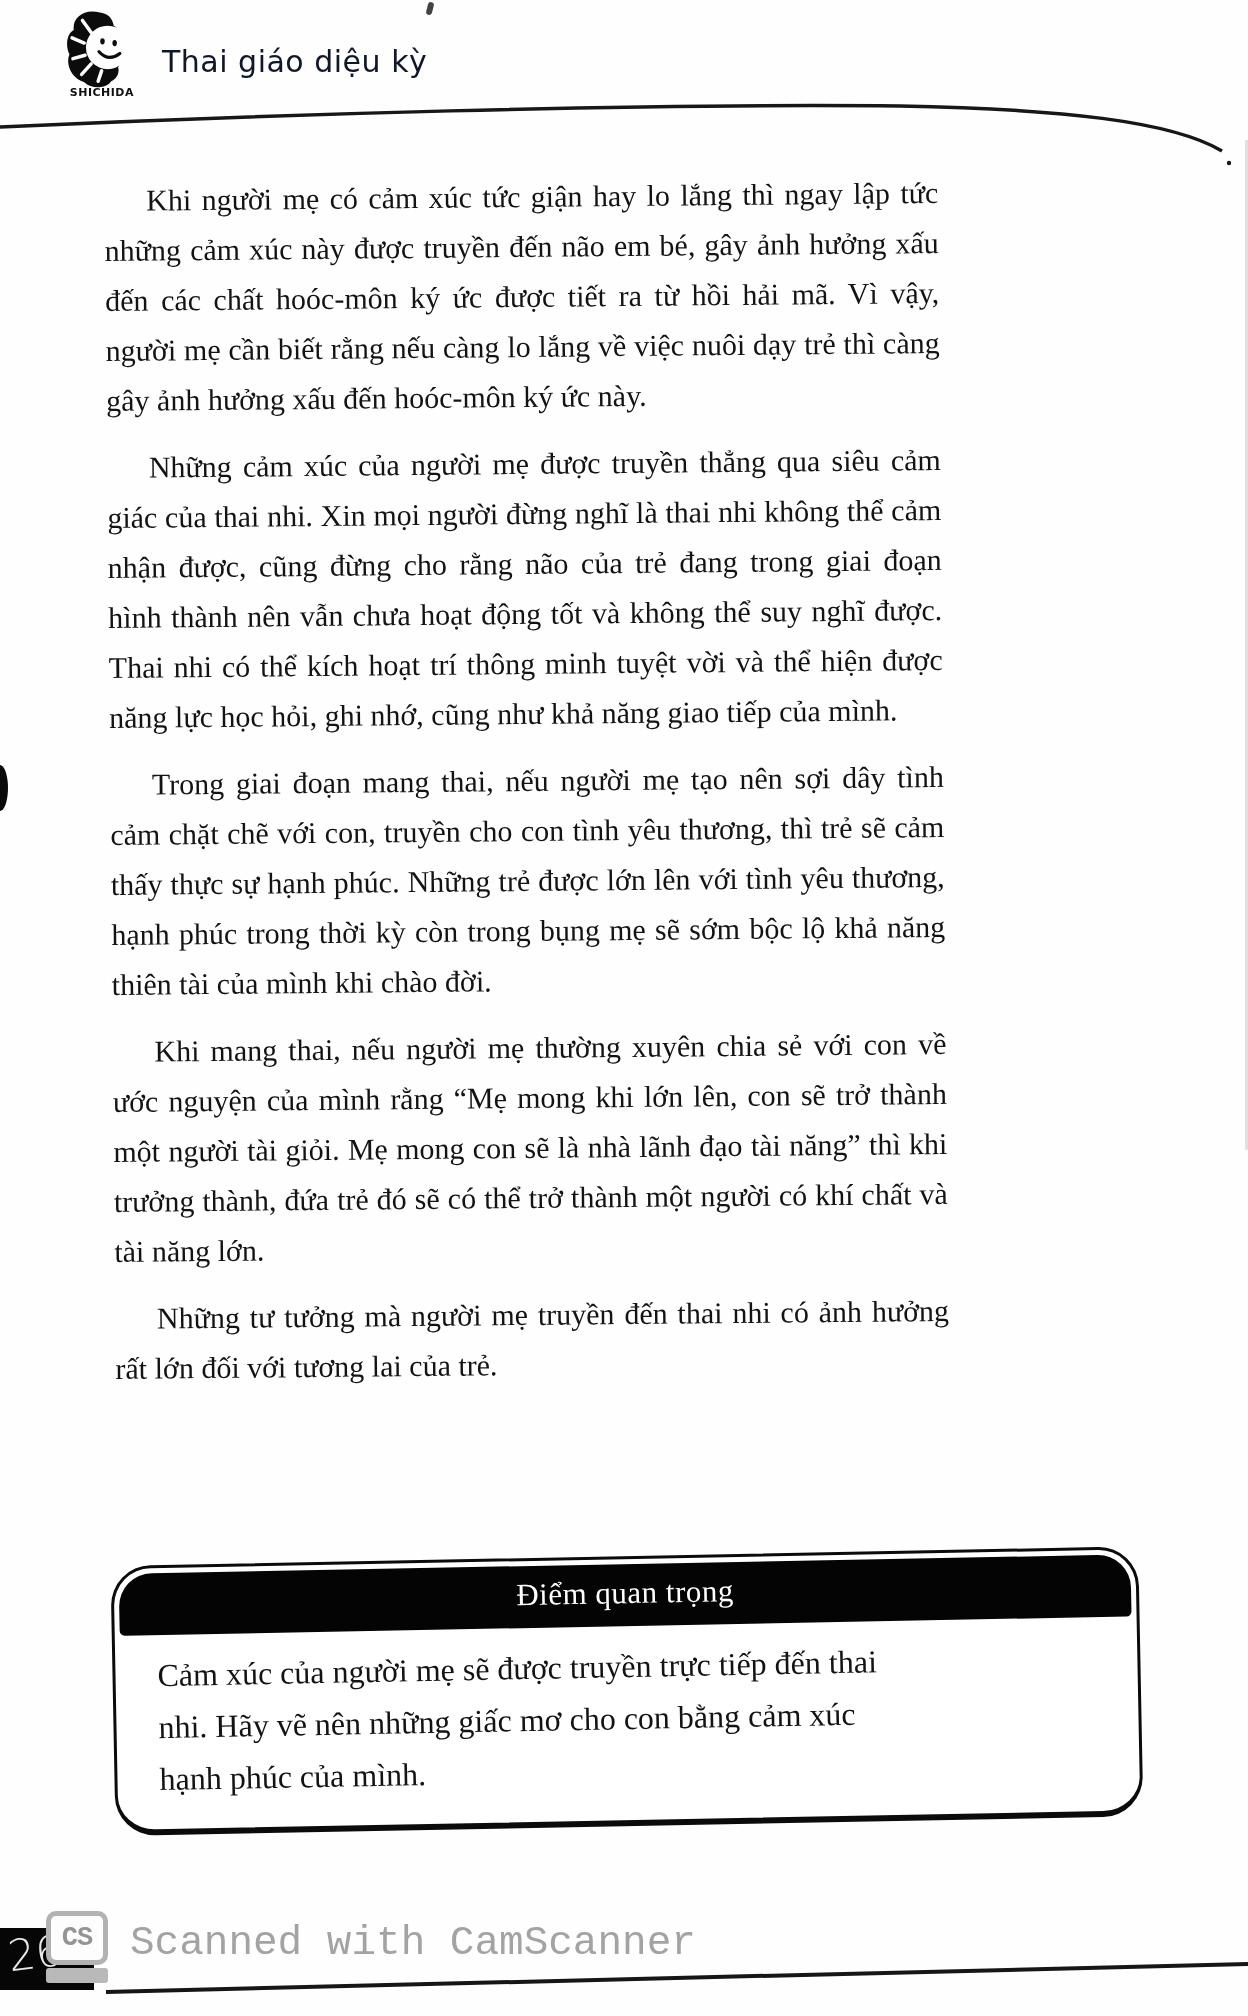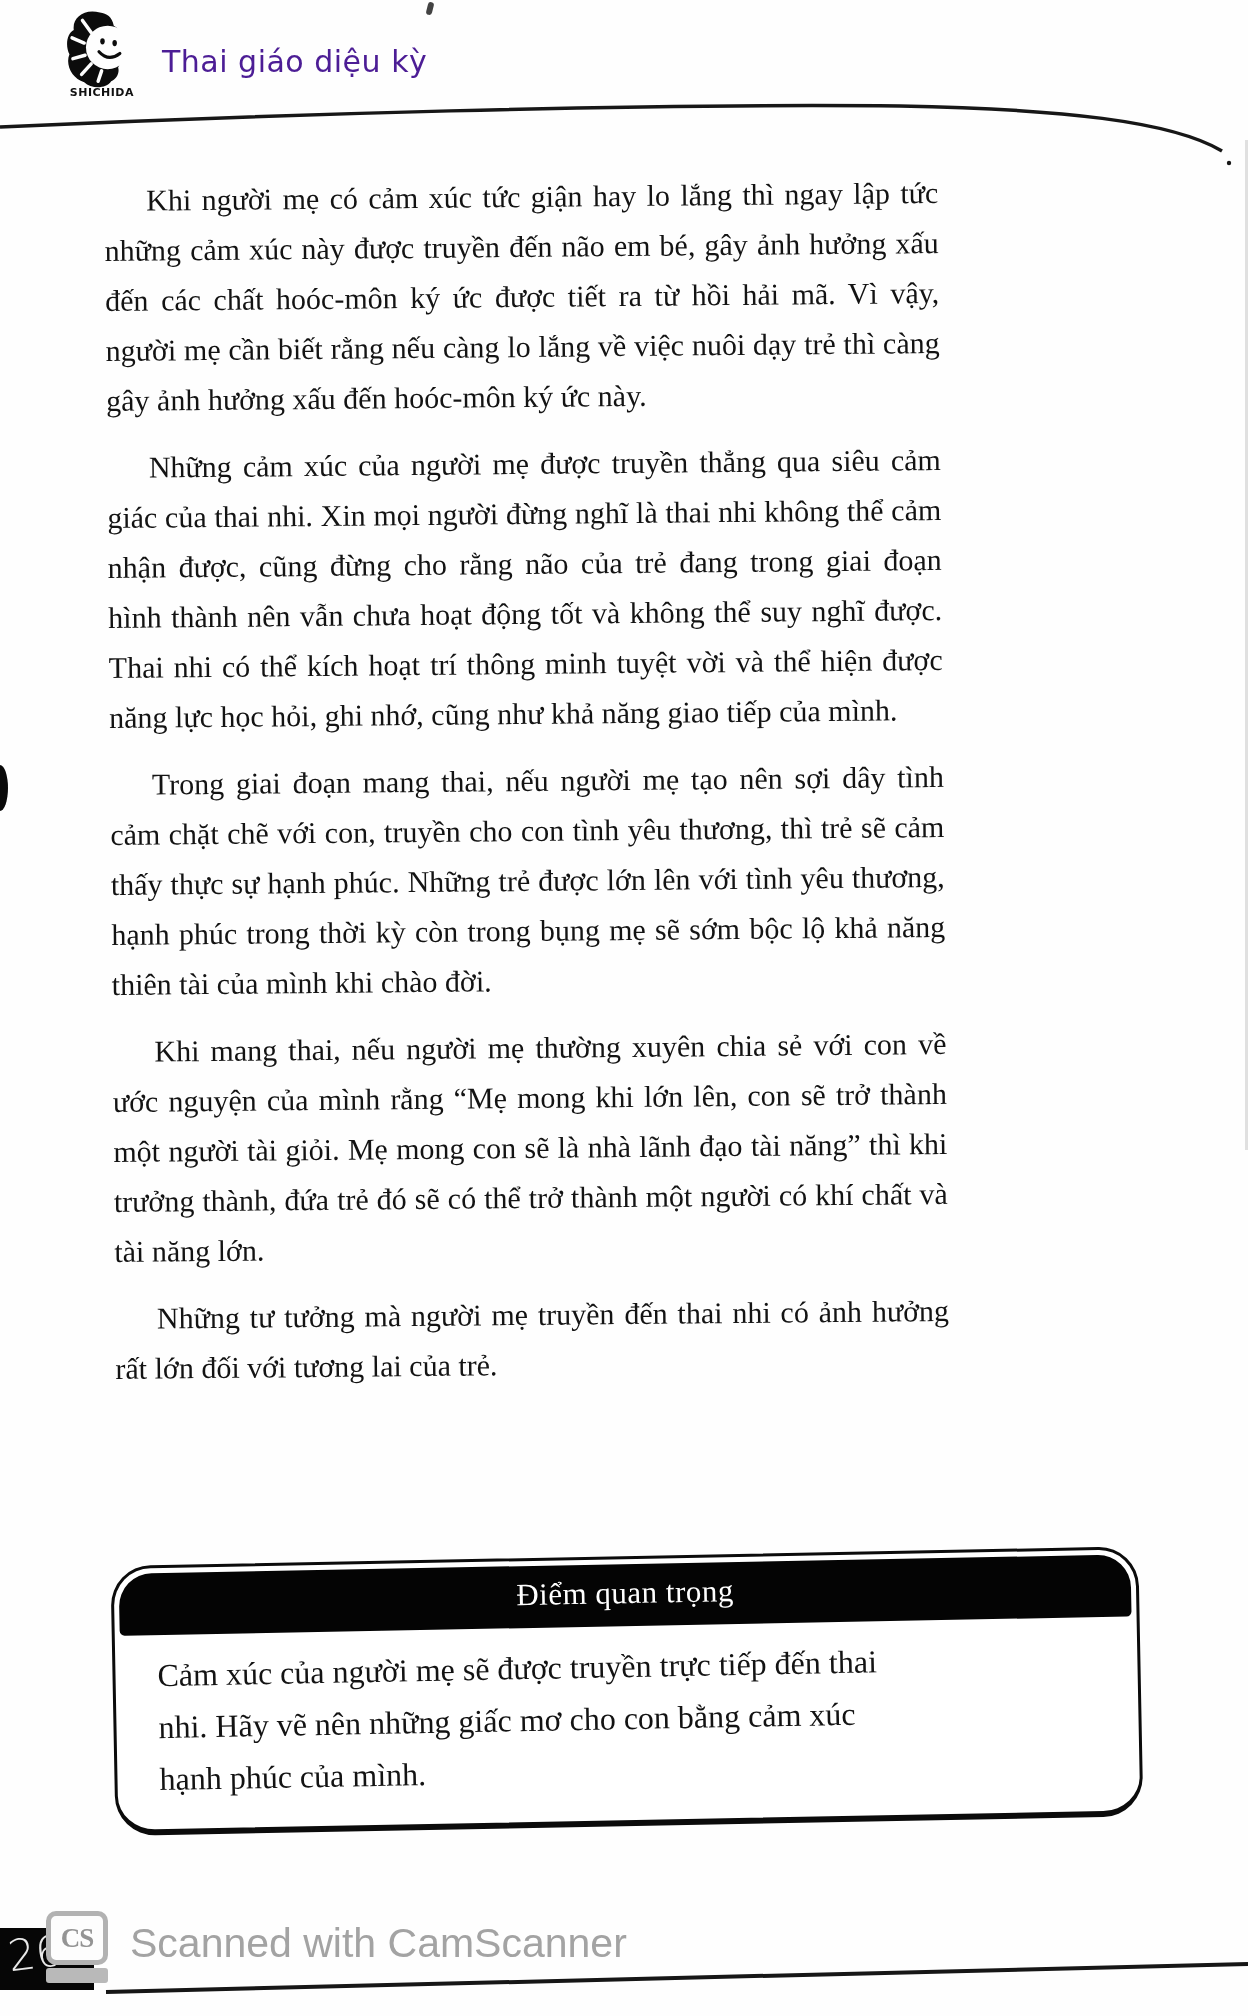--- a/index.html
+++ b/index.html
@@ -9,21 +9,21 @@
   }
   
   .header{position:absolute;left:56px;top:10px;display:flex;align-items:flex-start;}
   .logo-wrap{width:78px;display:flex;flex-direction:column;align-items:flex-end;}
   .logo-wrap svg{width:70px;height:80px;}
   .brand{
     font-family:"DejaVu Sans", sans-serif;font-size:11px;font-weight:bold;
     letter-spacing:.5px;color:#111;margin-top:-4px;transform:scaleY(.9);
   }
   .page-title{
-    font-family:"DejaVu Sans", sans-serif;font-size:30px;color:#4c1d95;
+    font-family:"DejaVu Sans", sans-serif;font-size:30px;color:#0f172a;
     margin:34px 0 0 28px;letter-spacing:.5px;
   }
   .rule-svg{position:absolute;left:0;top:0;width:1248px;height:190px;pointer-events:none;}
   
   .content{
     position:absolute;left:104px;top:176px;width:834px;
     transform:rotate(-0.55deg);transform-origin:left top;
   }
   .content p{
     margin:0 0 17px 0;text-indent:42px;text-align:justify;
@@ -52,26 +52,26 @@
   .pagenum{
     position:absolute;left:8px;top:0px;font-family:"DejaVu Sans", sans-serif;
     font-size:43px;font-weight:300;color:#e9e9e9;transform:rotate(-7deg);
   }
   .cs-badge{position:absolute;left:46px;top:1911px;}
   .cs-square{
     width:52px;height:44px;border:5px solid #b2b2b2;border-radius:10px;background:#fdfdfd;
     display:flex;align-items:center;justify-content:center;
   }
   .cs-letters{
-    font-family:Liberation Serif, serif;font-weight:bold;font-size:27px;
+    font-family:Liberation Mono, monospace;font-weight:bold;font-size:27px;
     color:#949494;letter-spacing:-1px;
   }
   .cs-bar{width:62px;height:15px;background:#b9b9b9;border-radius:3px;margin:3px 0 0 0;}
   .watermark{
-    position:absolute;left:130px;top:1920px;font-family:Liberation Sans, sans-serif;
+    position:absolute;left:130px;top:1920px;font-family:Liberation Mono, monospace;
     font-size:41px;color:#a3a3a3;
   }
   .bottom-svg{position:absolute;left:0;top:1900px;width:1248px;height:116px;pointer-events:none;}
   .edge-blob{
     position:absolute;left:-8px;top:765px;width:16px;height:46px;
     background:#0a0a0a;border-radius:50%;
   }
   .speck{
     position:absolute;left:427px;top:2px;width:6px;height:13px;background:#222;
     border-radius:3px;transform:rotate(14deg);opacity:.85;

